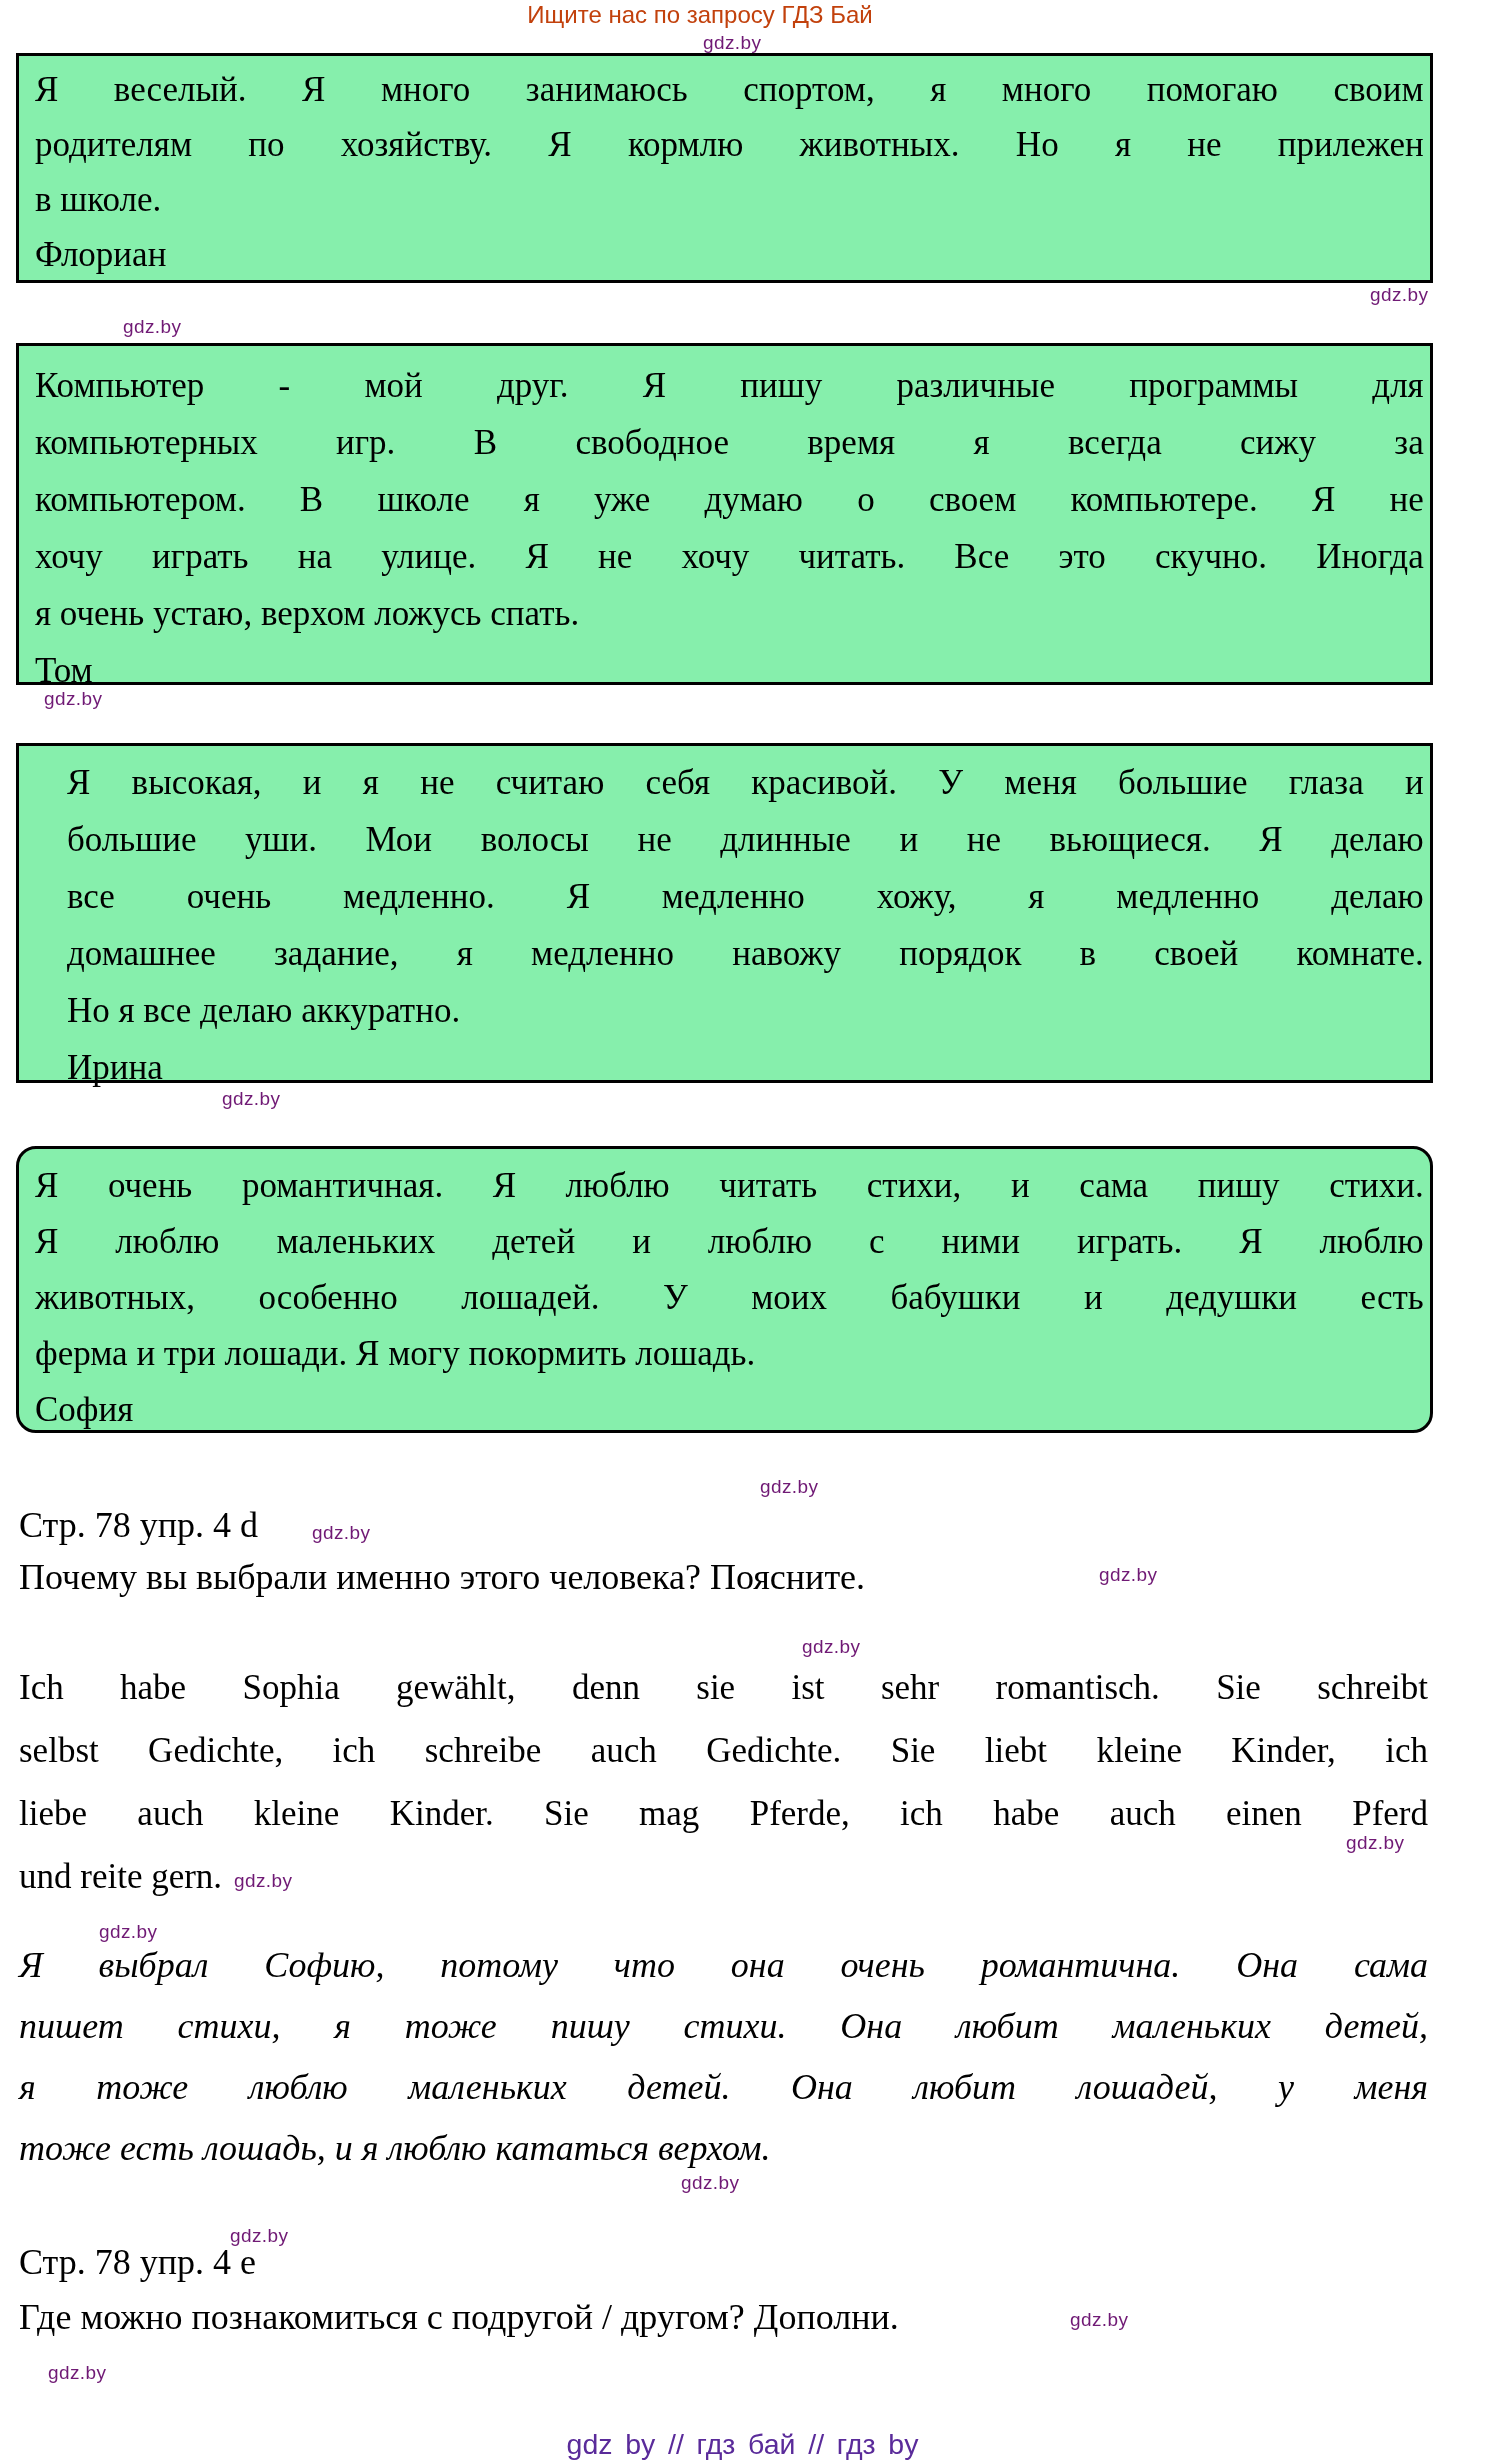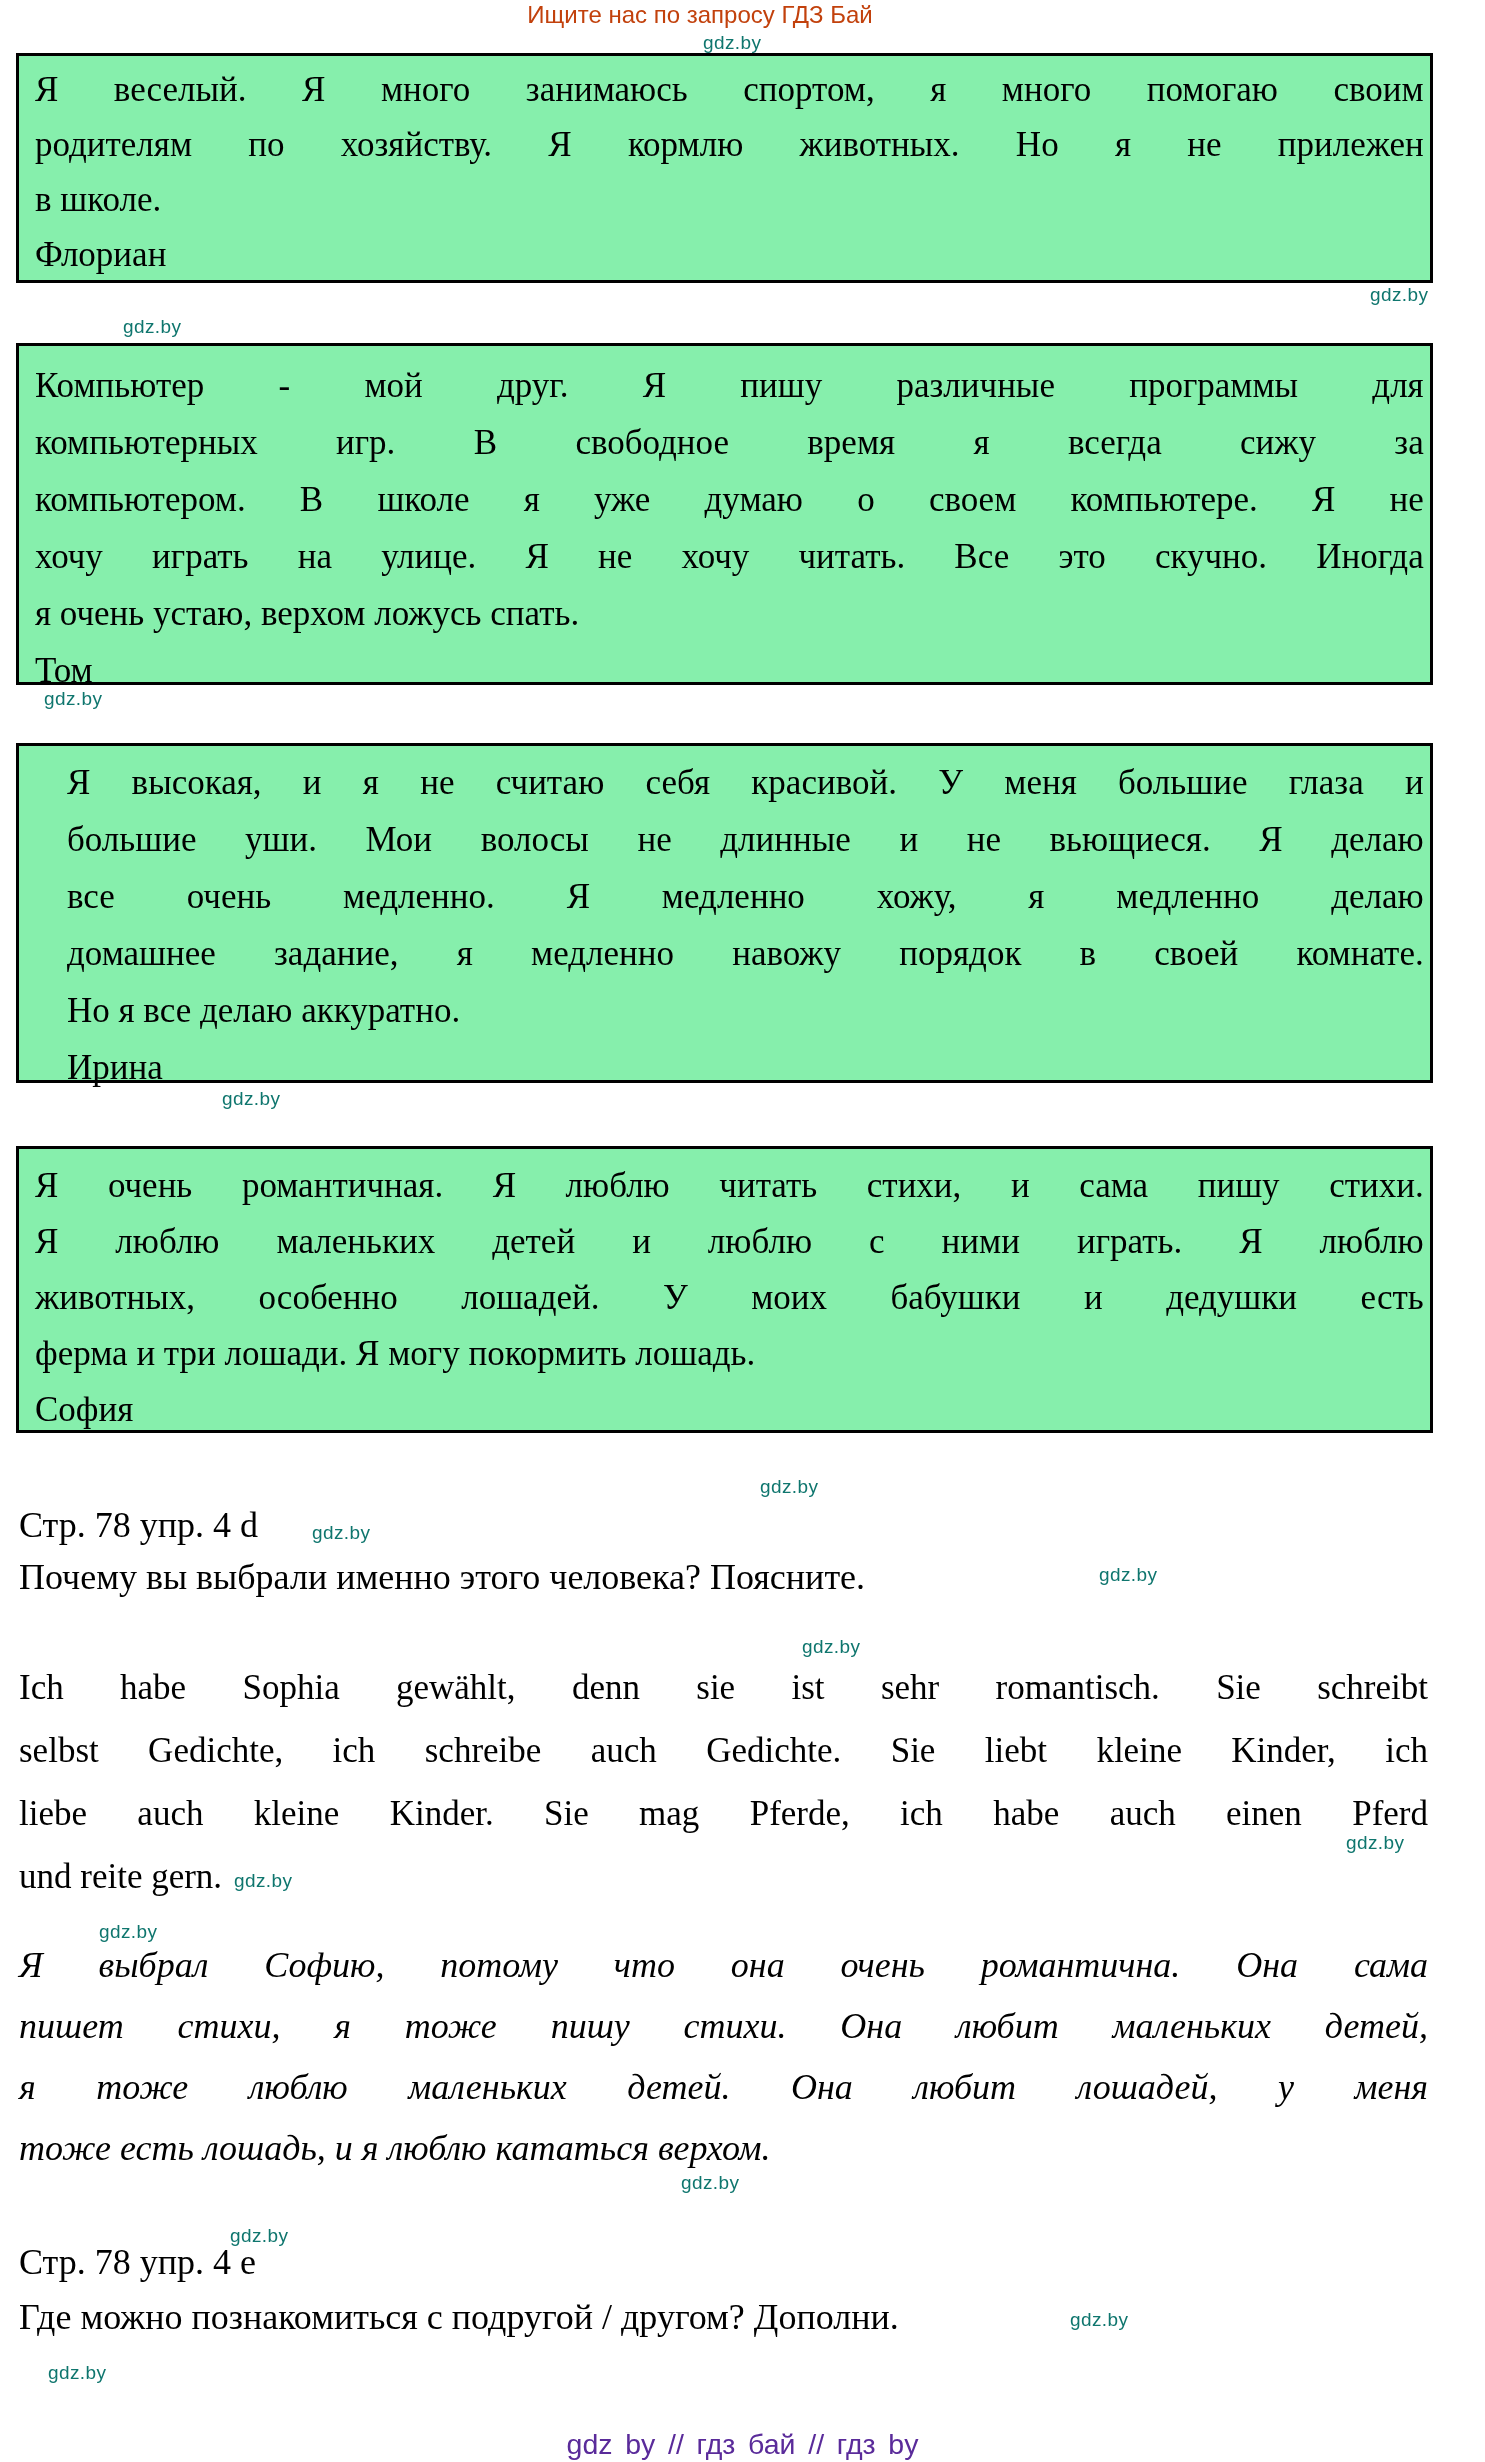--- a/index.html
+++ b/index.html
@@ -15,38 +15,38 @@
   .promo{
     position:absolute;top:1.6px;left:0;width:1400px;
     text-align:center;
     font-family:"Liberation Sans","DejaVu Sans",sans-serif;
     font-size:24px;line-height:25px;font-weight:500;
   }
   
   .wm{
     position:absolute;
     font-family:"Liberation Sans","DejaVu Sans",sans-serif;
-    font-size:19px;line-height:20.6px;color:#0f766e;
+    font-size:19px;line-height:20.6px;color:#701a75;
     letter-spacing:0.4px;white-space:nowrap;
   }
   
   .box{
     position:absolute;left:16px;width:1417px;
     border:3.2px solid #000;box-sizing:border-box;
     background:#86efac;
   }
   .box .ln{
     font-size:35px;
     padding:0 6.3px 0 16px;
     white-space:normal;
   }
   .b1{top:53px;height:230px;padding-top:6.3px;}
   .b2{top:343px;height:342px;padding-top:11px;}
   .b3{top:743px;height:340px;padding-top:8px;}
-  .b4{top:1146px;height:287px;padding-top:8.7px;}
+  .b4{top:1146px;height:287px;padding-top:8.7px;border-radius:20px;}
   .b1 .ln{line-height:55px;}
   .b2 .ln{line-height:57px;}
   .b3 .ln{line-height:57px;padding-left:48px;}
   .b4 .ln{line-height:56px;}
   
   .j{text-align:justify;text-align-last:justify;text-justify:inter-word;}
   .l{text-align:left;}
   
   .tblock{position:absolute;left:19px;width:1409px;}
   .heading{font-size:36px;line-height:51px;}

